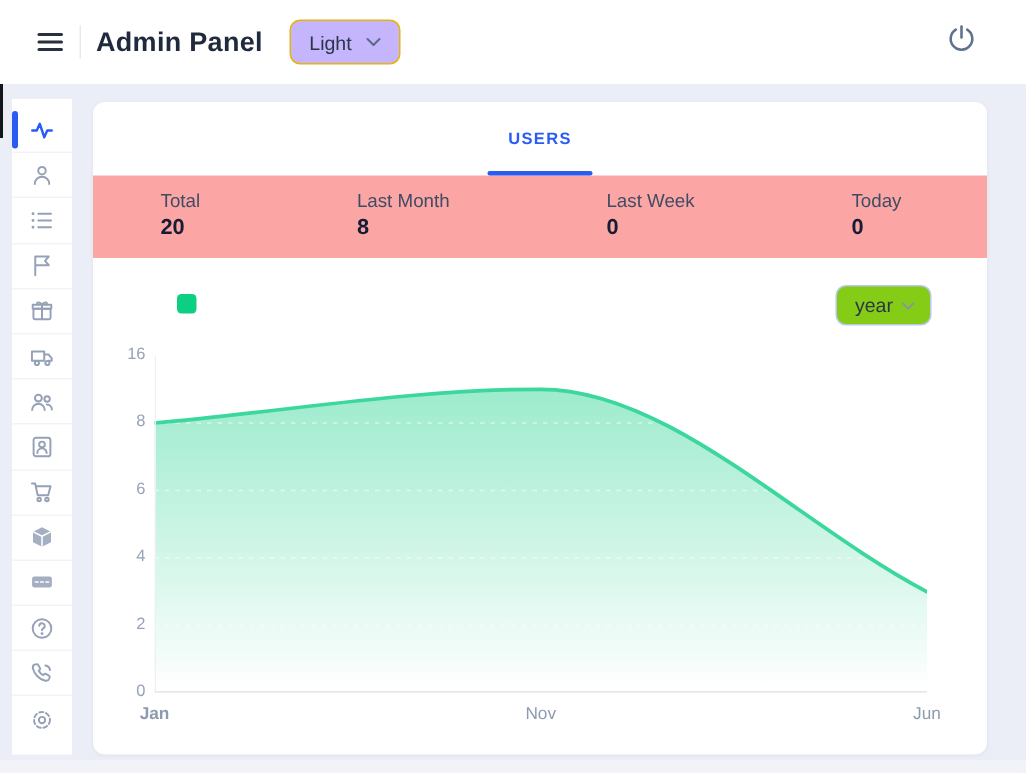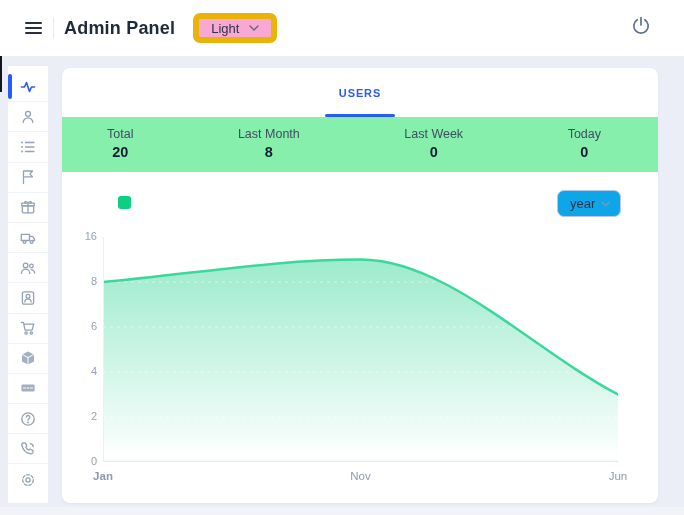--- a/index.html
+++ b/index.html
@@ -13,22 +13,22 @@
   
   .header {
     position:absolute; top:0; left:0; width:684px; height:56px;
     background:#fff; display:flex; align-items:center; z-index:3;
   }
   .burger { margin-left:25px; width:17px; cursor:pointer; }
   .burger span { display:block; height:1.8px; background:#28303f; border-radius:1px; margin:3.4px 0; }
   .hdr-divider { width:1px; height:22px; background:#e7e9f0; margin-left:11px; }
   .app-title { margin-left:10px; font-size:18px; font-weight:700; color:#1f2a3d; letter-spacing:.2px; }
   .theme-btn {
-    margin-left:18px; height:30px; padding:0 12px; background:#f9a8d4;
-    border:6px solid #eab308; border-radius:7px;
+    margin-left:18px; height:30px; padding:0 12px; background:#c4b5fd;
+    border:1px solid #eab308; border-radius:7px;
     display:flex; align-items:center; gap:10px;
     font-family:inherit; font-size:13px; color:#2a3547; cursor:pointer;
   }
   .chev { display:flex; align-items:center; }
   .power { position:absolute; right:32px; top:15px; width:22px; height:22px; cursor:pointer; }
   
   .scroll-thumb { position:absolute; left:0; top:56px; width:2px; height:36px; background:#14161a; z-index:4; }
   
   .sidebar {
     position:absolute; left:8px; top:66px; width:40px; height:437px;
@@ -52,35 +52,34 @@
     background:#fff; border-radius:8px; box-shadow:0 1px 3px rgba(20,30,60,.05); z-index:1;
   }
   .tabs { position:relative; height:49px; display:flex; justify-content:center; }
   .tab { position:relative; height:100%; display:flex; align-items:center; padding:0 4px; cursor:pointer; }
   .tab-label { font-size:11px; font-weight:700; letter-spacing:.9px; color:var(--accent,#2a5cf4); }
   .tab-underline {
     position:absolute; bottom:0; left:50%; transform:translateX(-50%);
     width:70px; height:3px; background:var(--accent,#2a5cf4); border-radius:2px;
   }
   .stats {
-    height:55px; background:#86efac;
+    height:55px; background:#fca5a5;
     display:flex; justify-content:space-between;
     padding:10px 57px 0 45px;
-    text-align:center;
   }
   .stat-label { font-size:12.5px; color:#3f4c63; margin-bottom:3px; }
   .stat-value { font-size:14.5px; font-weight:700; color:#141d35; }
   
   .chart-section { position:relative; height:331px; }
   .legend { position:absolute; left:56px; top:22px; height:16px; display:flex; align-items:center; gap:8px; }
   .legend-swatch { width:13px; height:13px; border-radius:3px; background:var(--green,#0ccf82); }
   .legend-label { font-size:12.5px; color:#42506b; }
   .range-select {
     position:absolute; right:37px; top:18px; width:64px; height:27px;
-    background:#0ea5e9; border:1px solid #b9c6ef; border-radius:7px;
+    background:#84cc16; border:1px solid #b9c6ef; border-radius:7px;
     display:flex; align-items:center; justify-content:space-between;
     padding:0 10px 0 12px; font-size:13px; color:#2b3648; cursor:pointer;
   }
   .plot { position:absolute; left:41px; top:65px; width:515px; height:225px; }
   .plot svg { position:absolute; left:0; top:0; }
   .yaxis { position:absolute; right:100%; margin-right:6px; top:0; width:30px; height:225px; }
   .ylabel { position:absolute; right:0; width:30px; text-align:right; font-size:11px; color:#97a2b6; }
   .xlabel { position:absolute; top:233px; transform:translateX(-50%); font-size:11.5px; color:#8e9ab0; white-space:nowrap; }
   
   .bottom-strip { position:absolute; left:0; bottom:0; width:684px; height:8px; background:#f1f3f8; }

